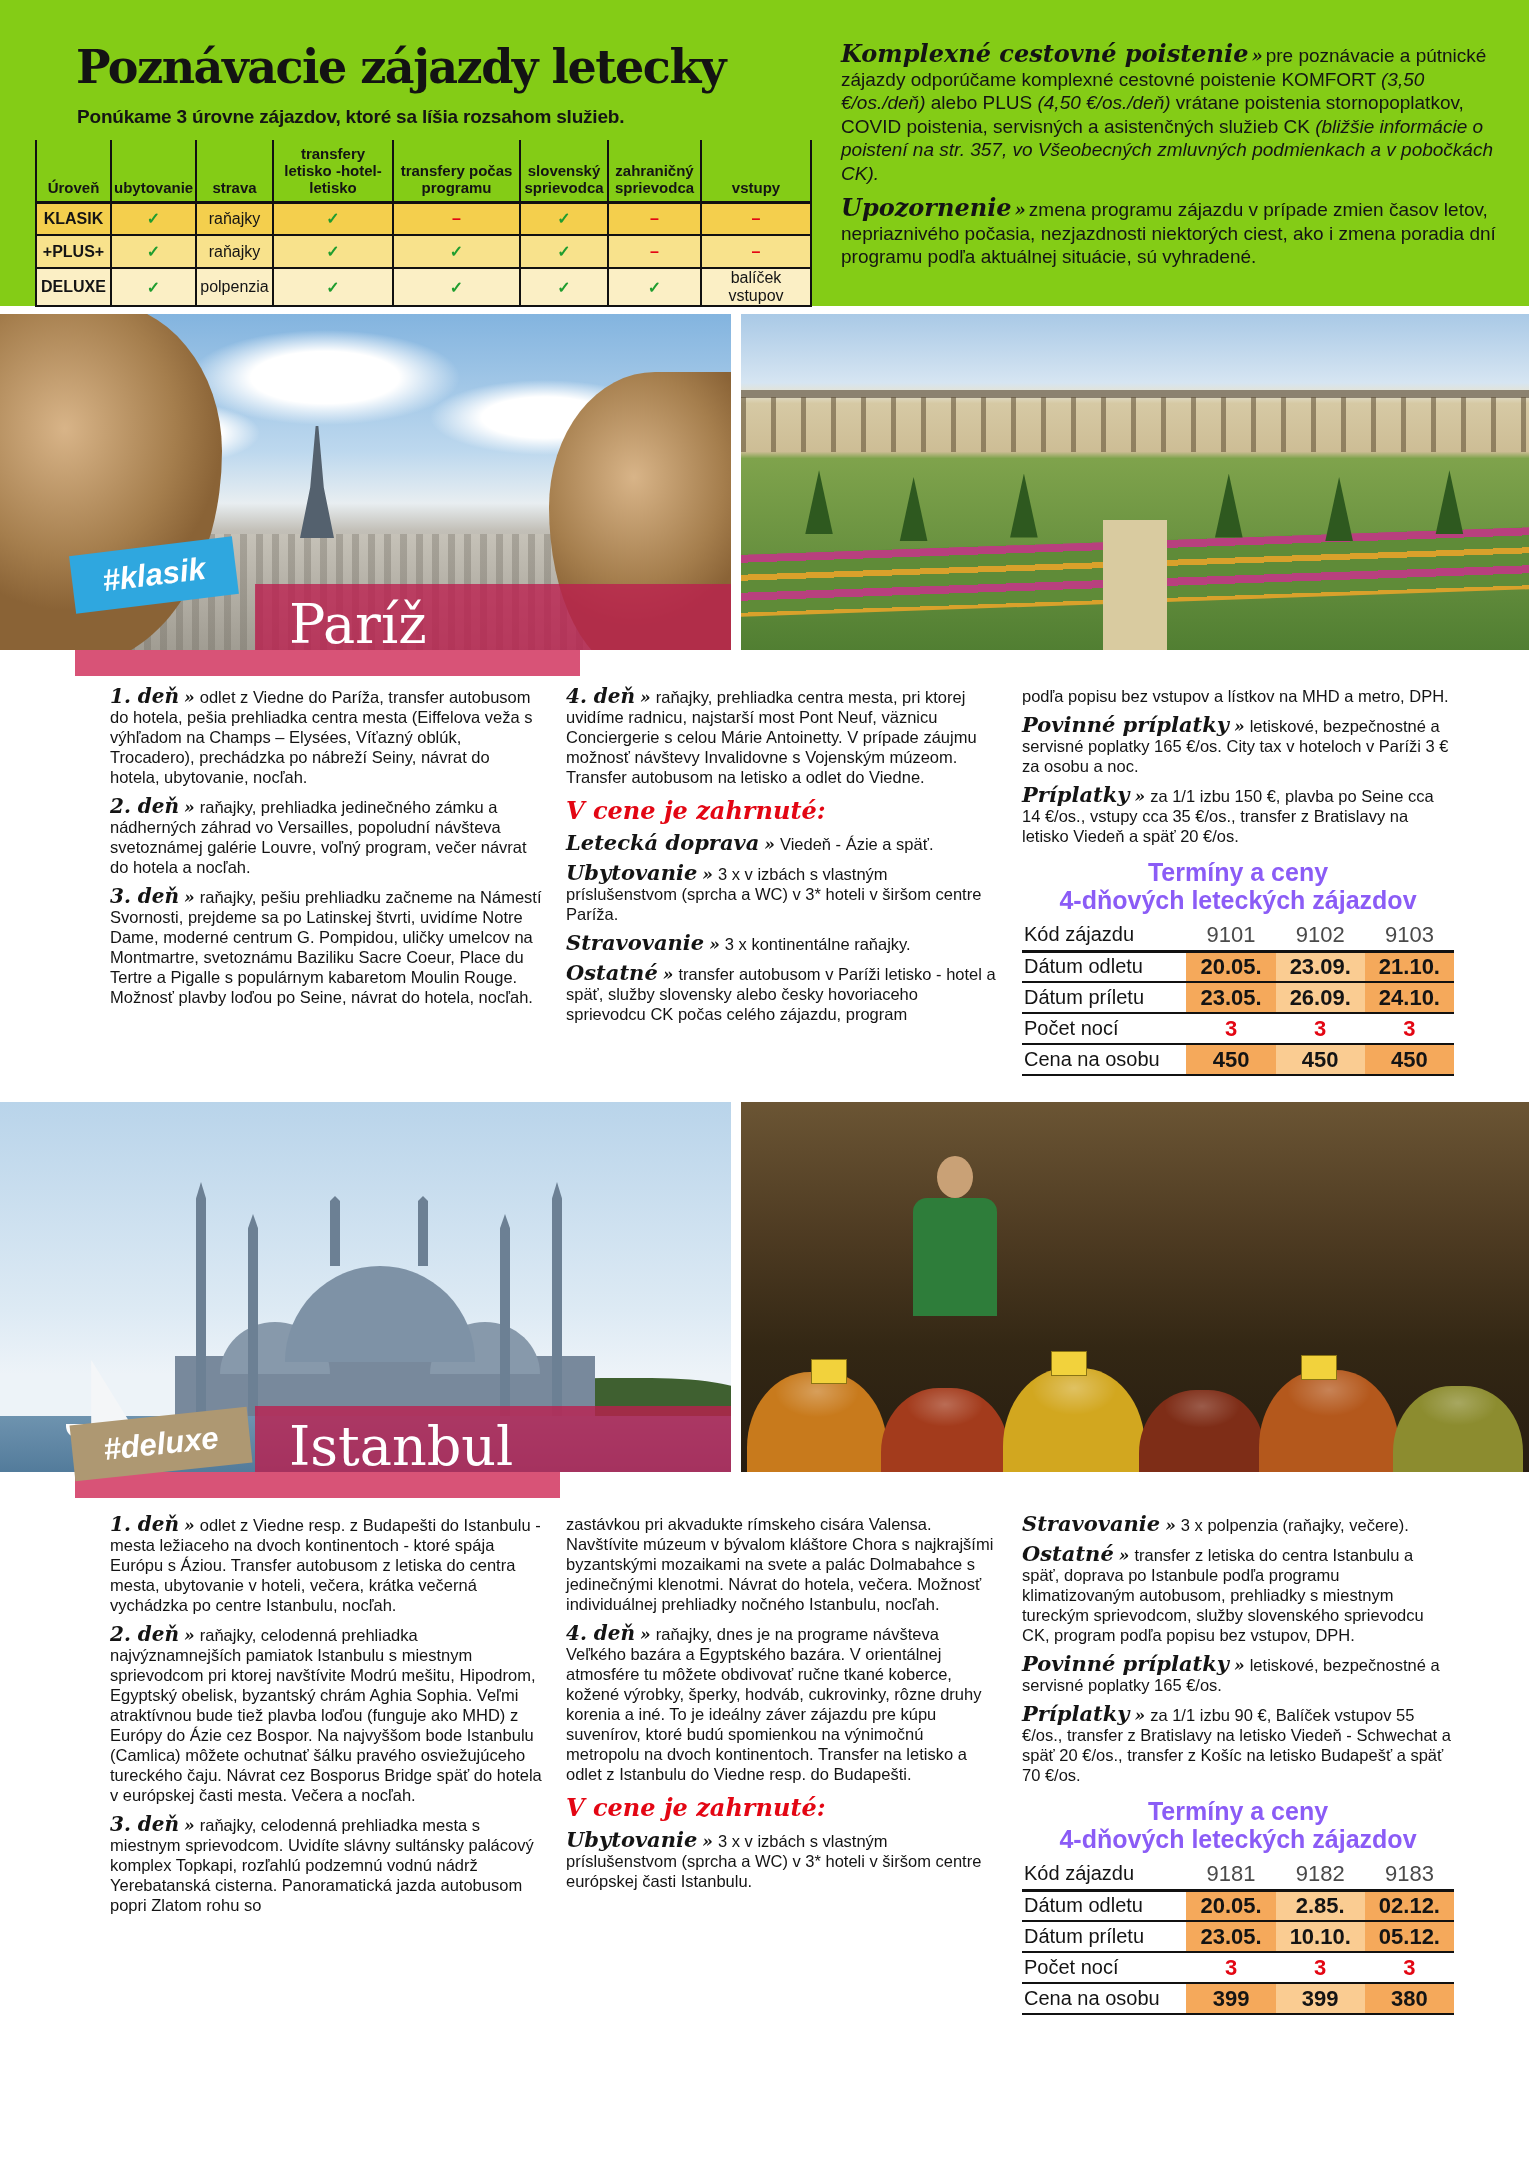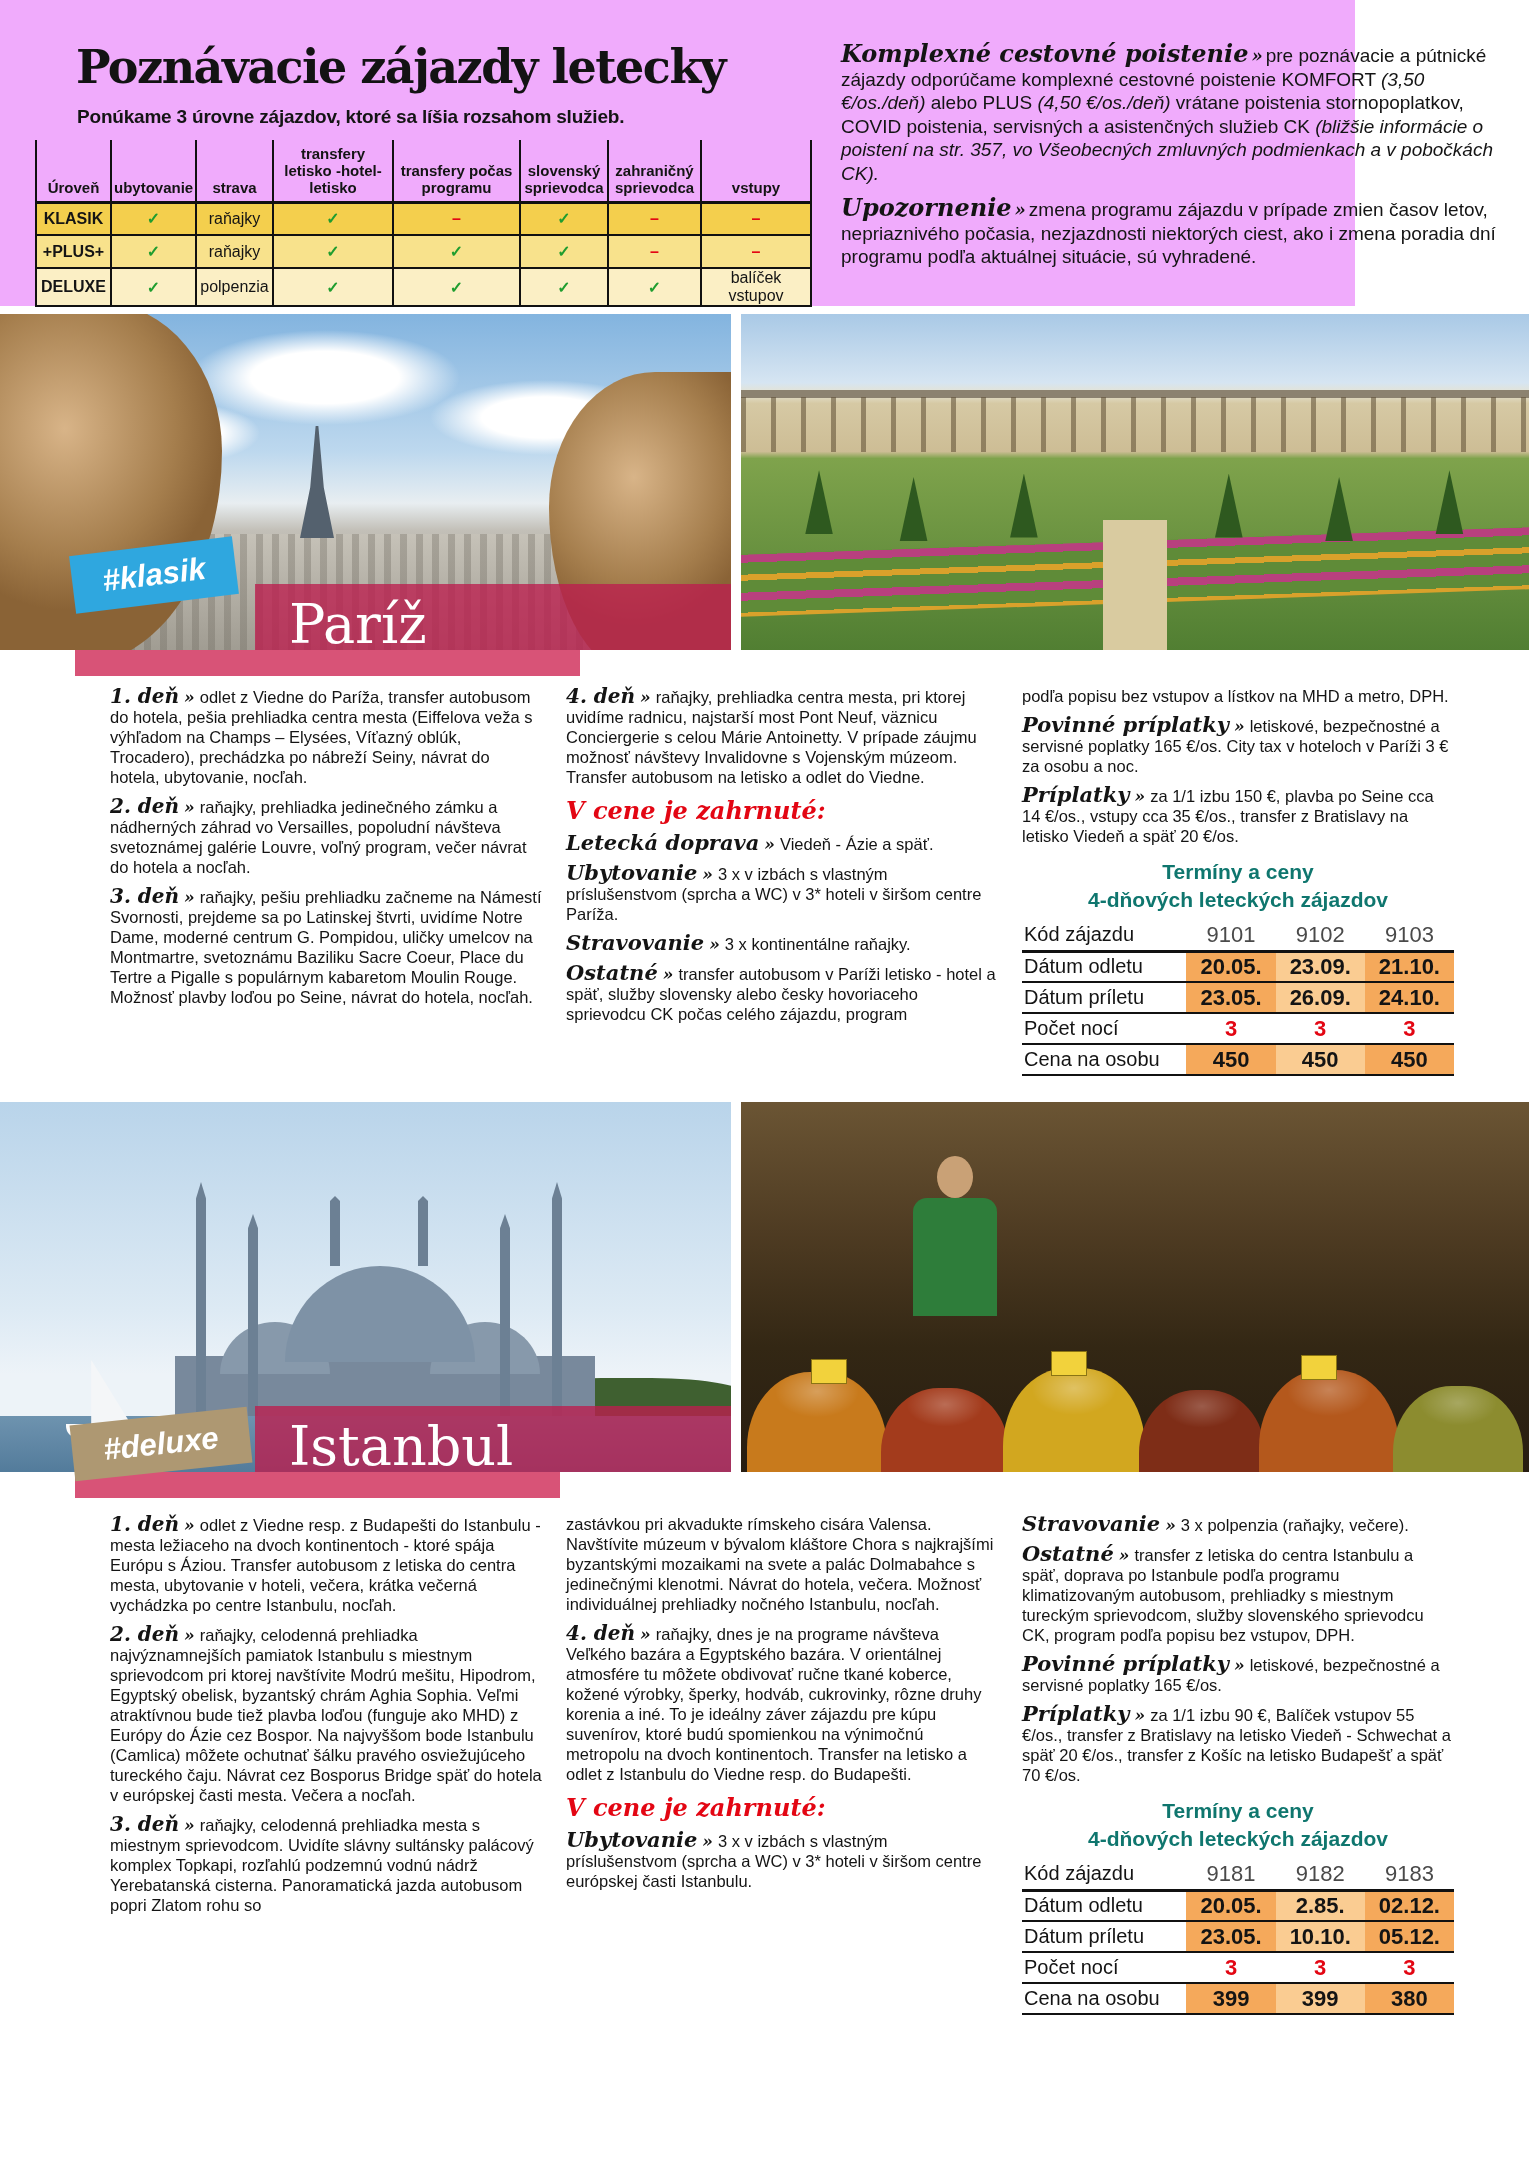--- a/index.html
+++ b/index.html
@@ -1,20 +1,20 @@
 <!DOCTYPE html>
 <html><head>
 <meta charset="utf-8">
 <style>
   * { margin:0; padding:0; box-sizing:border-box; }
   html,body { width:1529px; height:2160px; }
   body { position:relative; background:#ffffff; font-family:"Liberation Sans",sans-serif; color:#141414; overflow:hidden; }
 
   
-  .top-band { position:absolute; left:0; top:0; width:1355px; height:306px; background:#f0abfc; }
+  .top-band { position:absolute; left:0; top:0; width:1529px; height:306px; background:#84cc16; }
   .brand-title { position:absolute; left:76px; top:40px; font-family:"DejaVu Serif",serif; font-weight:700; font-size:46px; letter-spacing:-1.5px; color:#131313; white-space:nowrap; }
   .subtitle { position:absolute; left:77px; top:106px; font-size:19px; font-weight:700; letter-spacing:-0.2px; }
 
   table.levels { position:absolute; left:35px; top:140px; width:775px; border-collapse:collapse; table-layout:fixed; }
   table.levels th, table.levels td { border-left:2px solid #111; border-right:2px solid #111; text-align:center; vertical-align:middle; }
   table.levels th { height:62px; vertical-align:bottom; padding:0 2px 5px 2px; font-size:15px; line-height:17px; font-weight:700; border-bottom:3px solid #111; }
   table.levels td { height:33px; border-bottom:2px solid #111; font-size:16px; }
   table.levels .w0{width:75px;} .w1{width:85px;} .w2{width:77px;} .w3{width:120px;} .w4{width:127px;} .w5{width:88px;} .w6{width:93px;} .w7{width:110px;}
   tr.lr1 td { background:#F4CF4D; }
   tr.lr2 td { background:#F8E28C; }
@@ -105,21 +105,21 @@
   .cols-ist { top:1514px; height:646px; }
   .col { width:432px; }
   .col p { font-size:16.5px; line-height:20px; margin-bottom:9px; }
   .dlab { font-family:"DejaVu Serif",serif; font-weight:700; font-style:italic; font-size:20px; }
   .psep { font-family:"DejaVu Serif",serif; font-weight:700; font-style:italic; font-size:17px; padding:0 5px; }
   .vcene { font-family:"DejaVu Serif",serif; font-weight:700; font-style:italic; font-size:24px; color:#E30613; margin:2px 0 8px 0; }
   .ilab { font-family:"DejaVu Serif",serif; font-weight:700; font-style:italic; font-size:21px; }
 
   
   .pt-wrap { margin-top:12px; }
-  .pt-title { text-align:center; color:#0f766e; font-weight:700; font-size:21px; line-height:28px; }
+  .pt-title { text-align:center; color:#8b5cf6; font-weight:700; font-size:25px; line-height:28px; }
   table.pt { width:100%; border-collapse:collapse; table-layout:fixed; margin-top:6px; }
   table.pt tr { border-bottom:2px solid #111; }
   table.pt tr.ptr-code { border-bottom:3px solid #111; }
   table.pt td { height:31px; vertical-align:middle; }
   td.ptl { width:38%; font-size:20px; padding-left:2px; }
   td.ptc { width:20.6%; text-align:center; font-size:22px; color:#4A4A4A; }
   td.ptv { width:20.6%; text-align:center; font-size:22px; font-weight:700; }
   td.ptn { width:20.6%; text-align:center; font-size:22px; font-weight:700; color:#E30613; }
   td.bga { background:#F5A95B; }
   td.bgb { background:#FACC92; }

